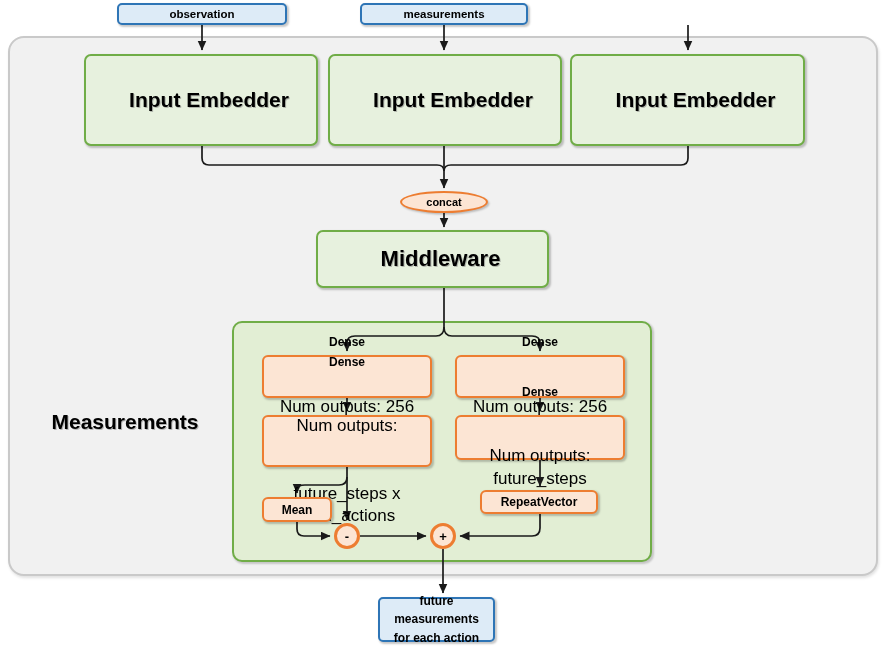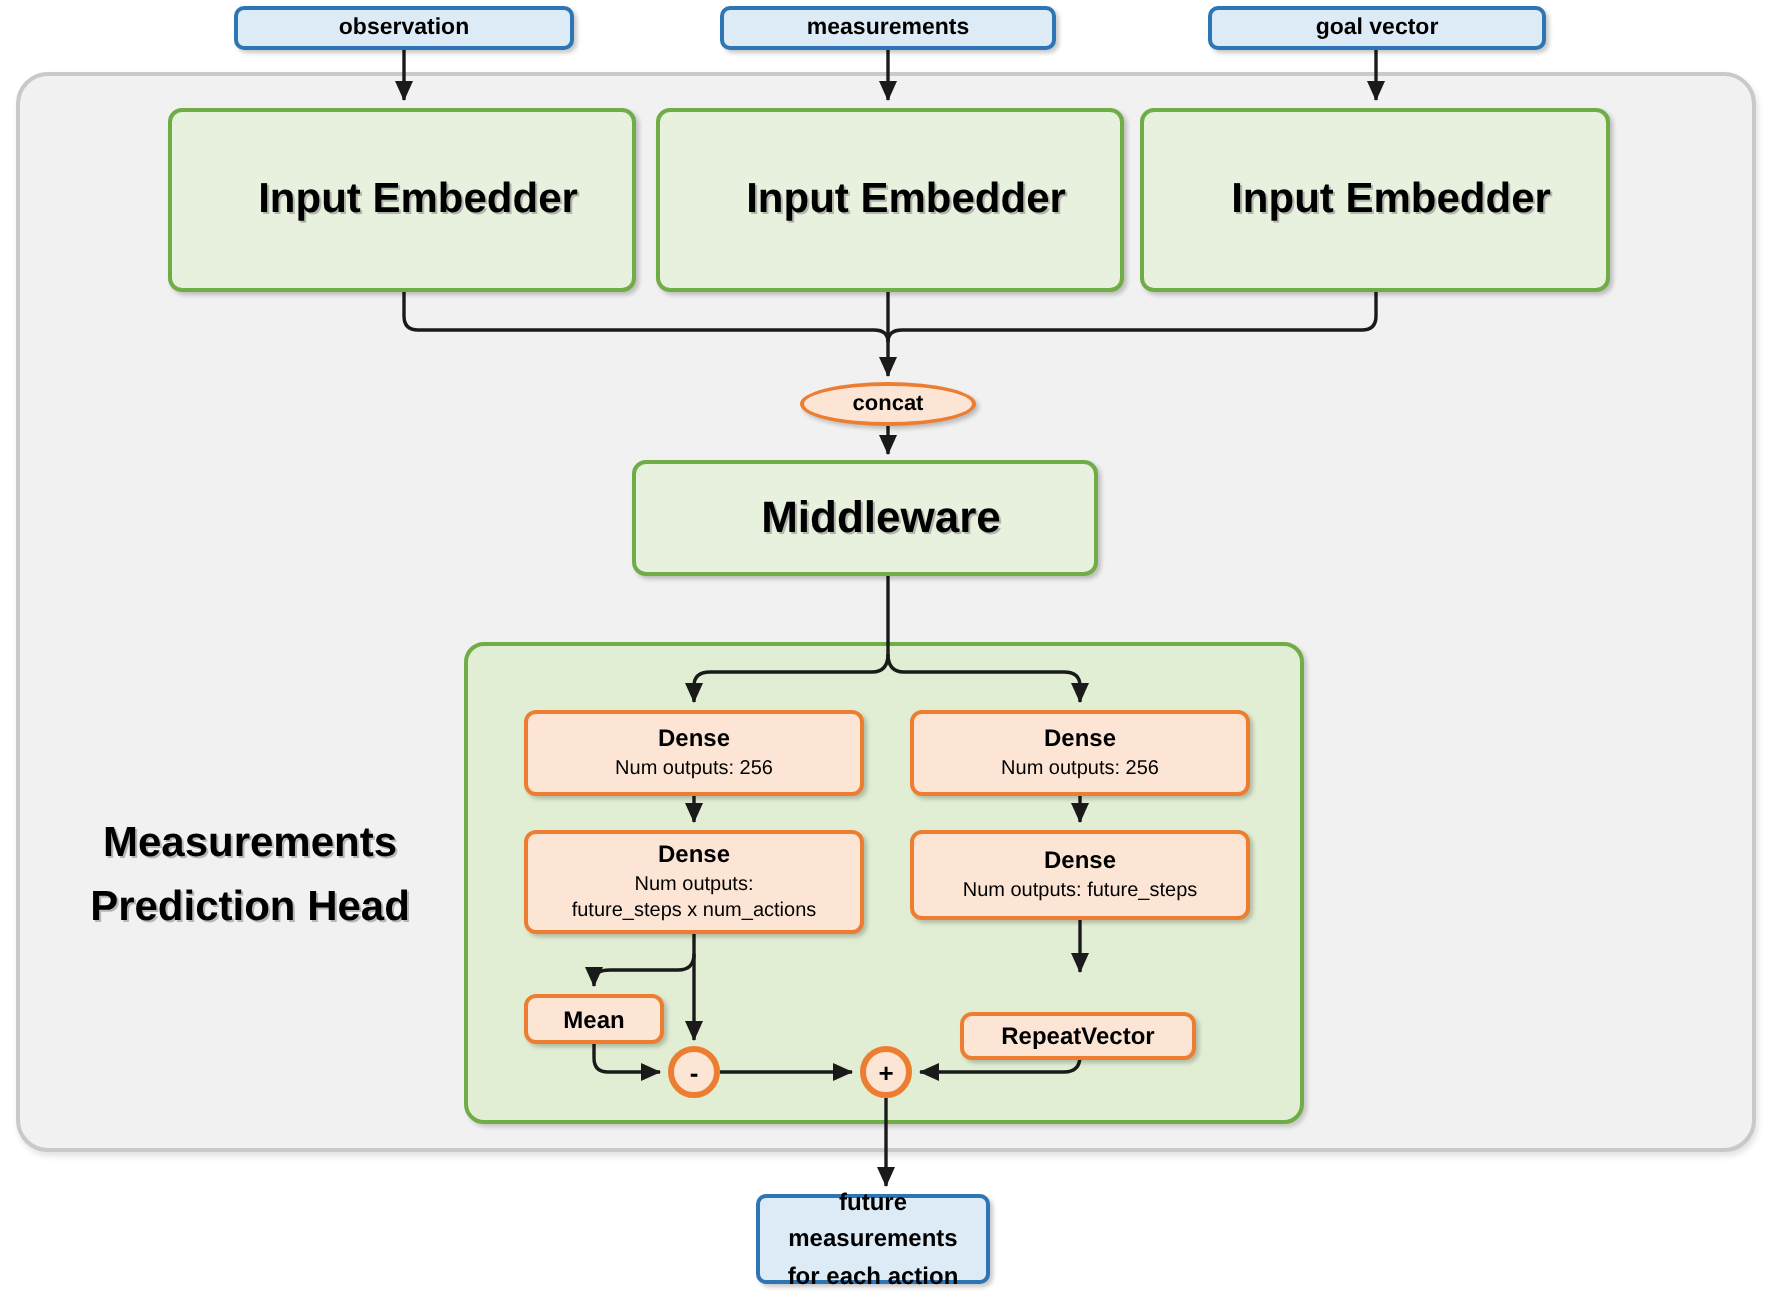--- a/index.html
+++ b/index.html
@@ -45,21 +45,21 @@
     text-shadow:1px 1px 0 rgba(110,110,110,0.45);
     padding-left:16px;
   }
   .embedder{font-size:21px;}
   .middleware{font-size:22px;}
   .orange-box{
     background:var(--orange-fill);border:2.5px solid var(--orange-border);
     border-radius:6px;
   }
   .dense .title{font-size:12px;font-weight:bold;line-height:1.3;}
-  .dense .sub{font-size:10px;line-height:1.32;}
+  .dense .sub{font-size:17px;line-height:1.32;margin-top:45px;}
   .small-op{font-size:12px;font-weight:bold;}
   .ellipse{
     background:var(--orange-fill);border:2.5px solid var(--orange-border);
     border-radius:50%;font-size:11px;font-weight:bold;
   }
   .junction{
     background:var(--orange-fill);border:3px solid var(--orange-border);
     border-radius:50%;font-size:13px;font-weight:bold;line-height:1;
     box-shadow:none;
   }
@@ -106,33 +106,31 @@
       <path d="M297,522 L297,529 Q297,536 304,536 L330,536" marker-end="url(#ah)"></path>
       <path d="M360,536 L426,536" marker-end="url(#ah)"></path>
       <path d="M540,460 L540,486" marker-end="url(#ah)"></path>
       <path d="M540,513 L540,528 Q540,536 532,536 L460,536" marker-end="url(#ah)"></path>
       <path d="M443,549 L443,593" marker-end="url(#ah)"></path>
     </g>
   </svg>
 
   <div class="node blue-label" style="left:117px;top:3px;width:170px;height:22px;">observation</div>
   <div class="node blue-label" style="left:360px;top:3px;width:168px;height:22px;">measurements</div>
-  <div class="node blue-label" style="left:604px;top:3px;width:169px;height:22px;">goal vector</div>
 
   <div class="node green-box embedder" style="left:84px;top:54px;width:234px;height:92px;">Input Embedder</div>
   <div class="node green-box embedder" style="left:328px;top:54px;width:234px;height:92px;">Input Embedder</div>
   <div class="node green-box embedder" style="left:570px;top:54px;width:235px;height:92px;">Input Embedder</div>
 
   <div class="node ellipse" style="left:400px;top:191px;width:88px;height:22px;">concat</div>
 
   <div class="node green-box middleware" style="left:316px;top:230px;width:233px;height:58px;">Middleware</div>
 
   <div class="head-title">
     <div>Measurements</div>
-    <div>Prediction Head</div>
   </div>
 
   <div class="node orange-box dense" style="left:262px;top:355px;width:170px;height:43px;">
     <div class="title">Dense</div>
     <div class="sub">Num outputs: 256</div>
   </div>
   <div class="node orange-box dense" style="left:262px;top:415px;width:170px;height:52px;">
     <div class="title">Dense</div>
     <div class="sub">Num outputs:</div>
     <div class="sub">future_steps x num_actions</div>
@@ -141,21 +139,21 @@
   <div class="node orange-box dense" style="left:455px;top:355px;width:170px;height:43px;">
     <div class="title">Dense</div>
     <div class="sub">Num outputs: 256</div>
   </div>
   <div class="node orange-box dense" style="left:455px;top:415px;width:170px;height:45px;">
     <div class="title">Dense</div>
     <div class="sub">Num outputs: future_steps</div>
   </div>
 
   <div class="node orange-box small-op" style="left:262px;top:497px;width:70px;height:25px;">Mean</div>
-  <div class="node orange-box small-op" style="left:480px;top:490px;width:118px;height:24px;margin-top:16px;">RepeatVector</div>
+  <div class="node orange-box small-op" style="left:480px;top:490px;width:118px;height:24px;">RepeatVector</div>
 
   <div class="node junction" style="left:334px;top:523px;width:26px;height:26px;">-</div>
   <div class="node junction" style="left:430px;top:523px;width:26px;height:26px;">+</div>
 
   <div class="node output-label" style="left:378px;top:597px;width:117px;height:45px;">
     <div>future measurements</div>
     <div>for each action</div>
   </div>
 
 </div>

